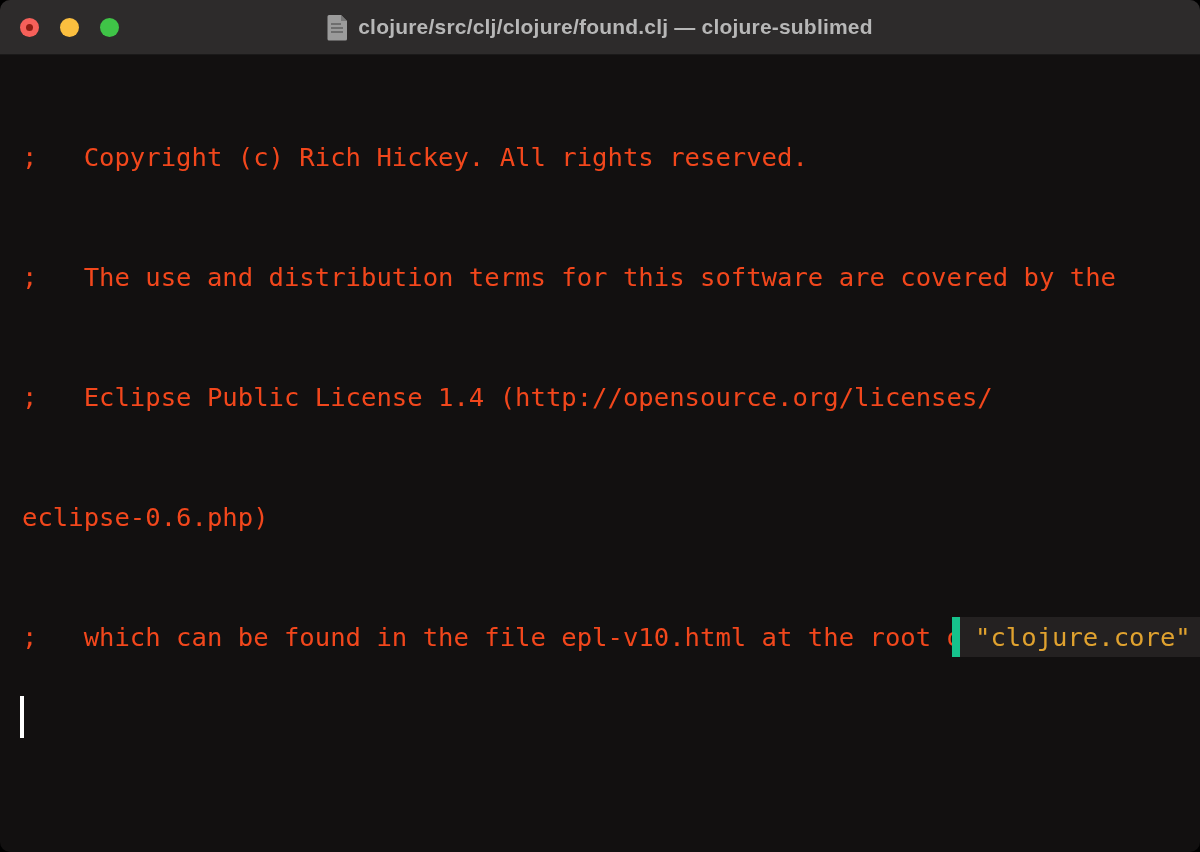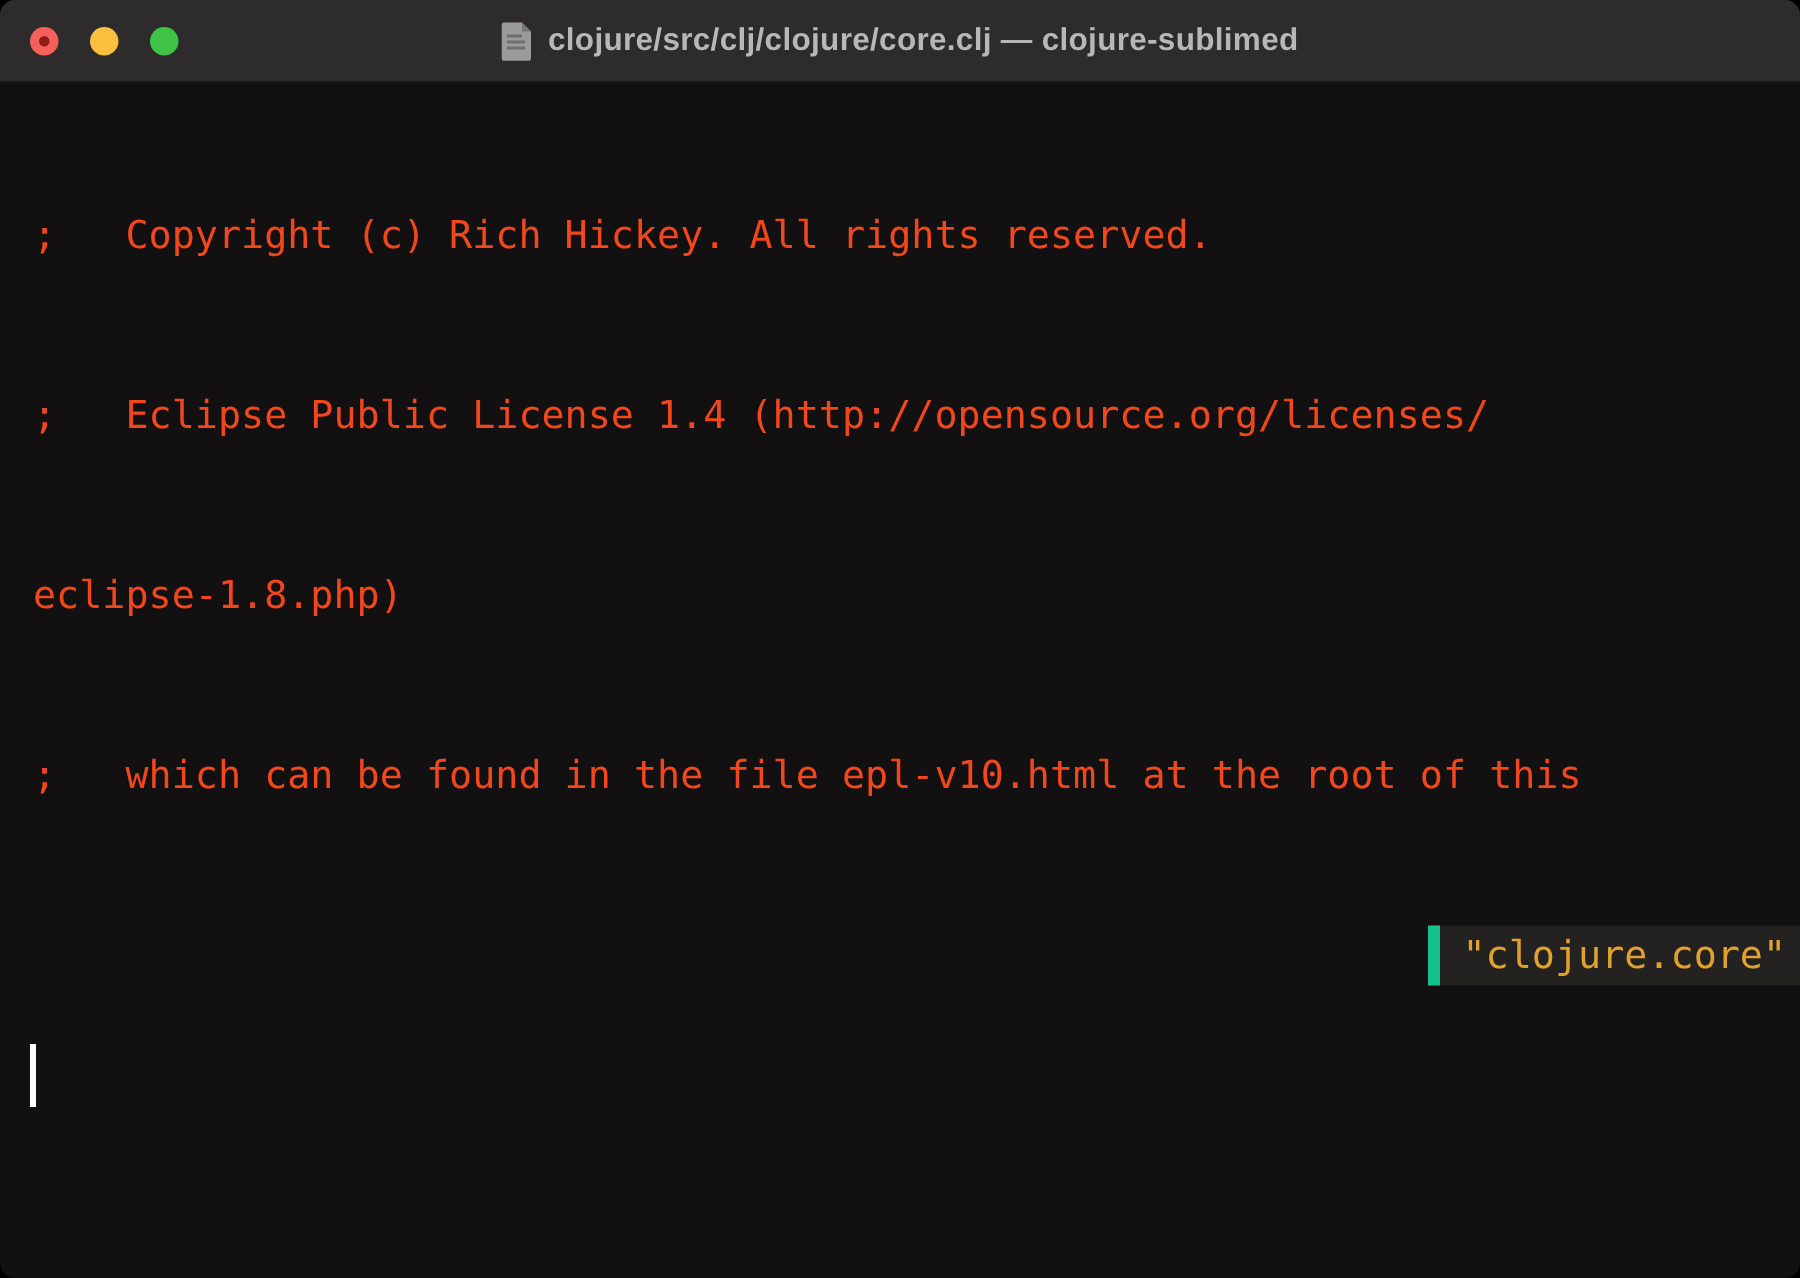--- a/index.html
+++ b/index.html
@@ -89,28 +89,29 @@
       <div class="light green"></div>
     </div>
     <div class="title-group">
       <svg class="doc-icon" width="21" height="27" viewBox="0 0 21 27">
         <path d="M2 1 h12 l6 6 v18 a1.5 1.5 0 0 1 -1.5 1.5 h-16.5 a1.5 1.5 0 0 1 -1.5 -1.5 v-22.5 a1.5 1.5 0 0 1 1.5 -1.5 z" fill="#9b9b9b"></path>
         <path d="M14 1 l6 6 h-6 z" fill="#777777"></path>
         <rect x="4" y="9" width="10" height="2" fill="#6e6e6e"></rect>
         <rect x="4" y="13" width="12" height="2" fill="#6e6e6e"></rect>
         <rect x="4" y="17" width="12" height="2" fill="#6e6e6e"></rect>
       </svg>
-      <span class="title-text">clojure/src/clj/clojure/core.clj — clojure-sublimed</span>
+      <span class="title-text">clojure/src/clj/clojure/found.clj — clojure-sublimed</span>
     </div>
   </div>
 
   <div class="editor">
     <div class="line comment">;   Copyright (c) Rich Hickey. All rights reserved.</div>
+    <div class="line comment">;   The use and distribution terms for this software are covered by the</div>
     <div class="line comment">;   Eclipse Public License 1.4 (http://opensource.org/licenses/</div>
-    <div class="line comment">eclipse-1.8.php)</div>
+    <div class="line comment">eclipse-0.6.php)</div>
     <div class="line comment">;   which can be found in the file epl-v10.html at the root of this</div>
     
     
     
 
     
 
     
 
     

